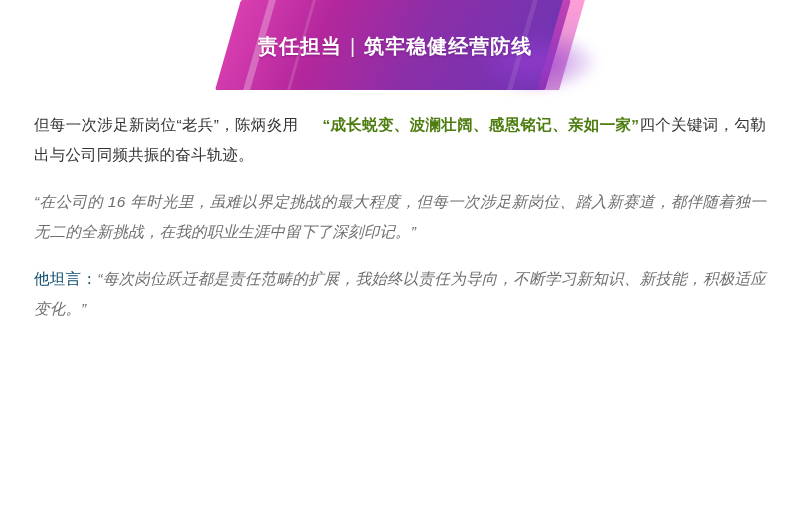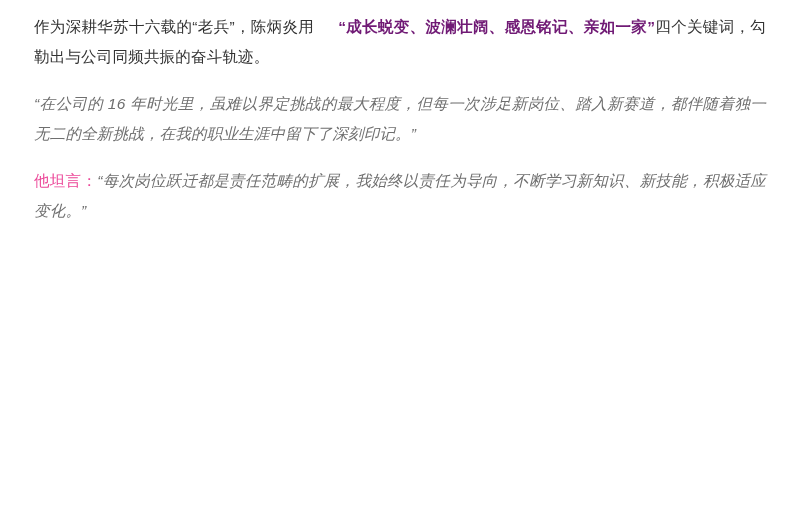--- a/index.html
+++ b/index.html
@@ -100,40 +100,51 @@
   }
   p {
     margin: 0 0 17px 0;
     font-size: 15.5px;
     line-height: 30px;
     color: #333333;
     text-align: justify;
     letter-spacing: .2px;
   }
   p.first { margin-top: 12px; }
-  .bold { font-weight: bold; color: #701a75; margin-left: 24px; }
+  .bold { font-weight: bold; color: #4d7c0f; margin-left: 24px; }
   .quote {
     font-style: italic;
     color: #6f6f6f;
   }
   .quote-lead {
     font-style: normal;
-    color: #ec4899;
+    color: #0c4a6e;
   }
 </style>
 </head>
 <body>
 
 <div class="page">
 
+  <div class="banner">
+    <div class="banner-glow"></div>
+    <div class="banner-shape"></div>
+    <div class="banner-glow2"></div>
+    <div class="banner-streak s1"></div>
+    <div class="banner-streak s2"></div>
+    <div class="banner-streak s3"></div>
+    <div class="banner-title">
+      <span>责任担当</span><span class="divider">|</span><span>筑牢稳健经营防线</span>
+    </div>
+  </div>
 
   <div class="content">
 
     <p class="first">
-      <span>作为深耕华苏十六载的“老兵”，陈炳炎用</span><span class="bold">“成长蜕变、波澜壮阔、感恩铭记、亲如一家”</span><span>四个关键词，勾勒出与公司同频共振的奋斗轨迹。</span>
+      <span>但每一次涉足新岗位“老兵”，陈炳炎用</span><span class="bold">“成长蜕变、波澜壮阔、感恩铭记、亲如一家”</span><span>四个关键词，勾勒出与公司同频共振的奋斗轨迹。</span>
     </p>
 
     <p class="quote">“在公司的 16 年时光里，虽难以界定挑战的最大程度，但每一次涉足新岗位、踏入新赛道，都伴随着独一无二的全新挑战，在我的职业生涯中留下了深刻印记。”</p>
 
 
     <p>
       <span class="quote-lead">他坦言：</span><span class="quote">“每次岗位跃迁都是责任范畴的扩展，我始终以责任为导向，不断学习新知识、新技能，积极适应变化。”</span>
     </p>
 
 

